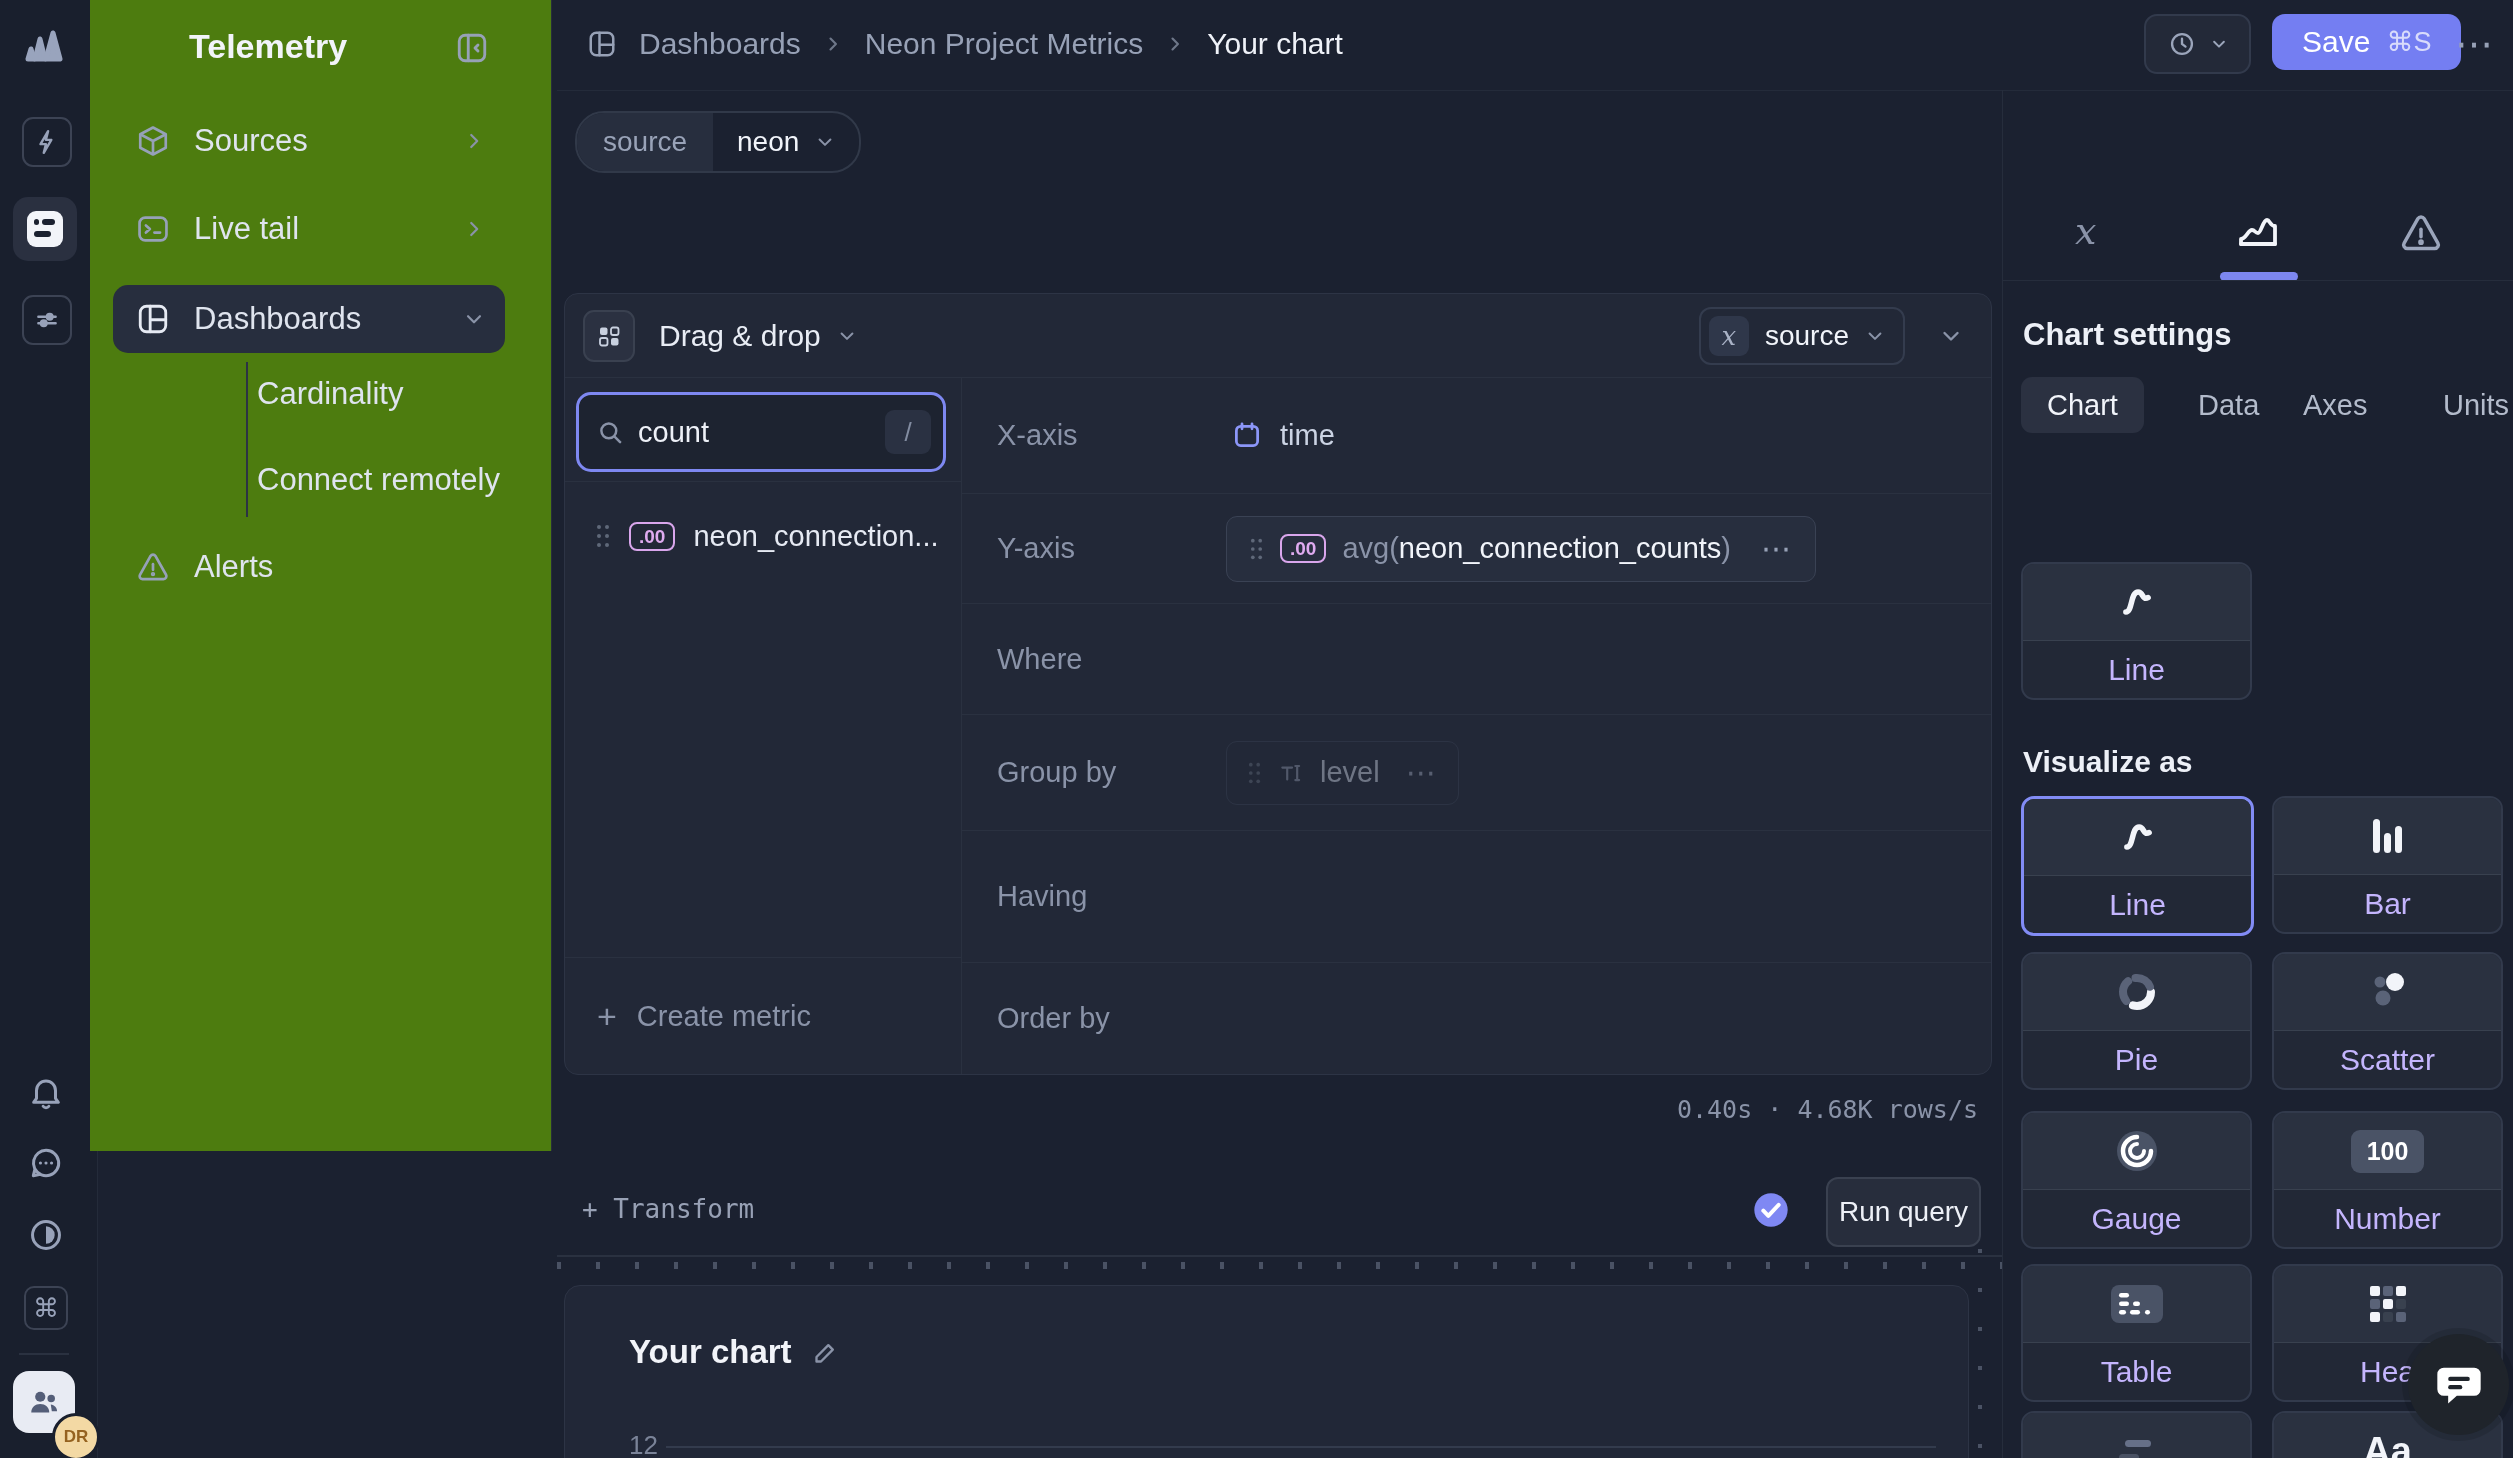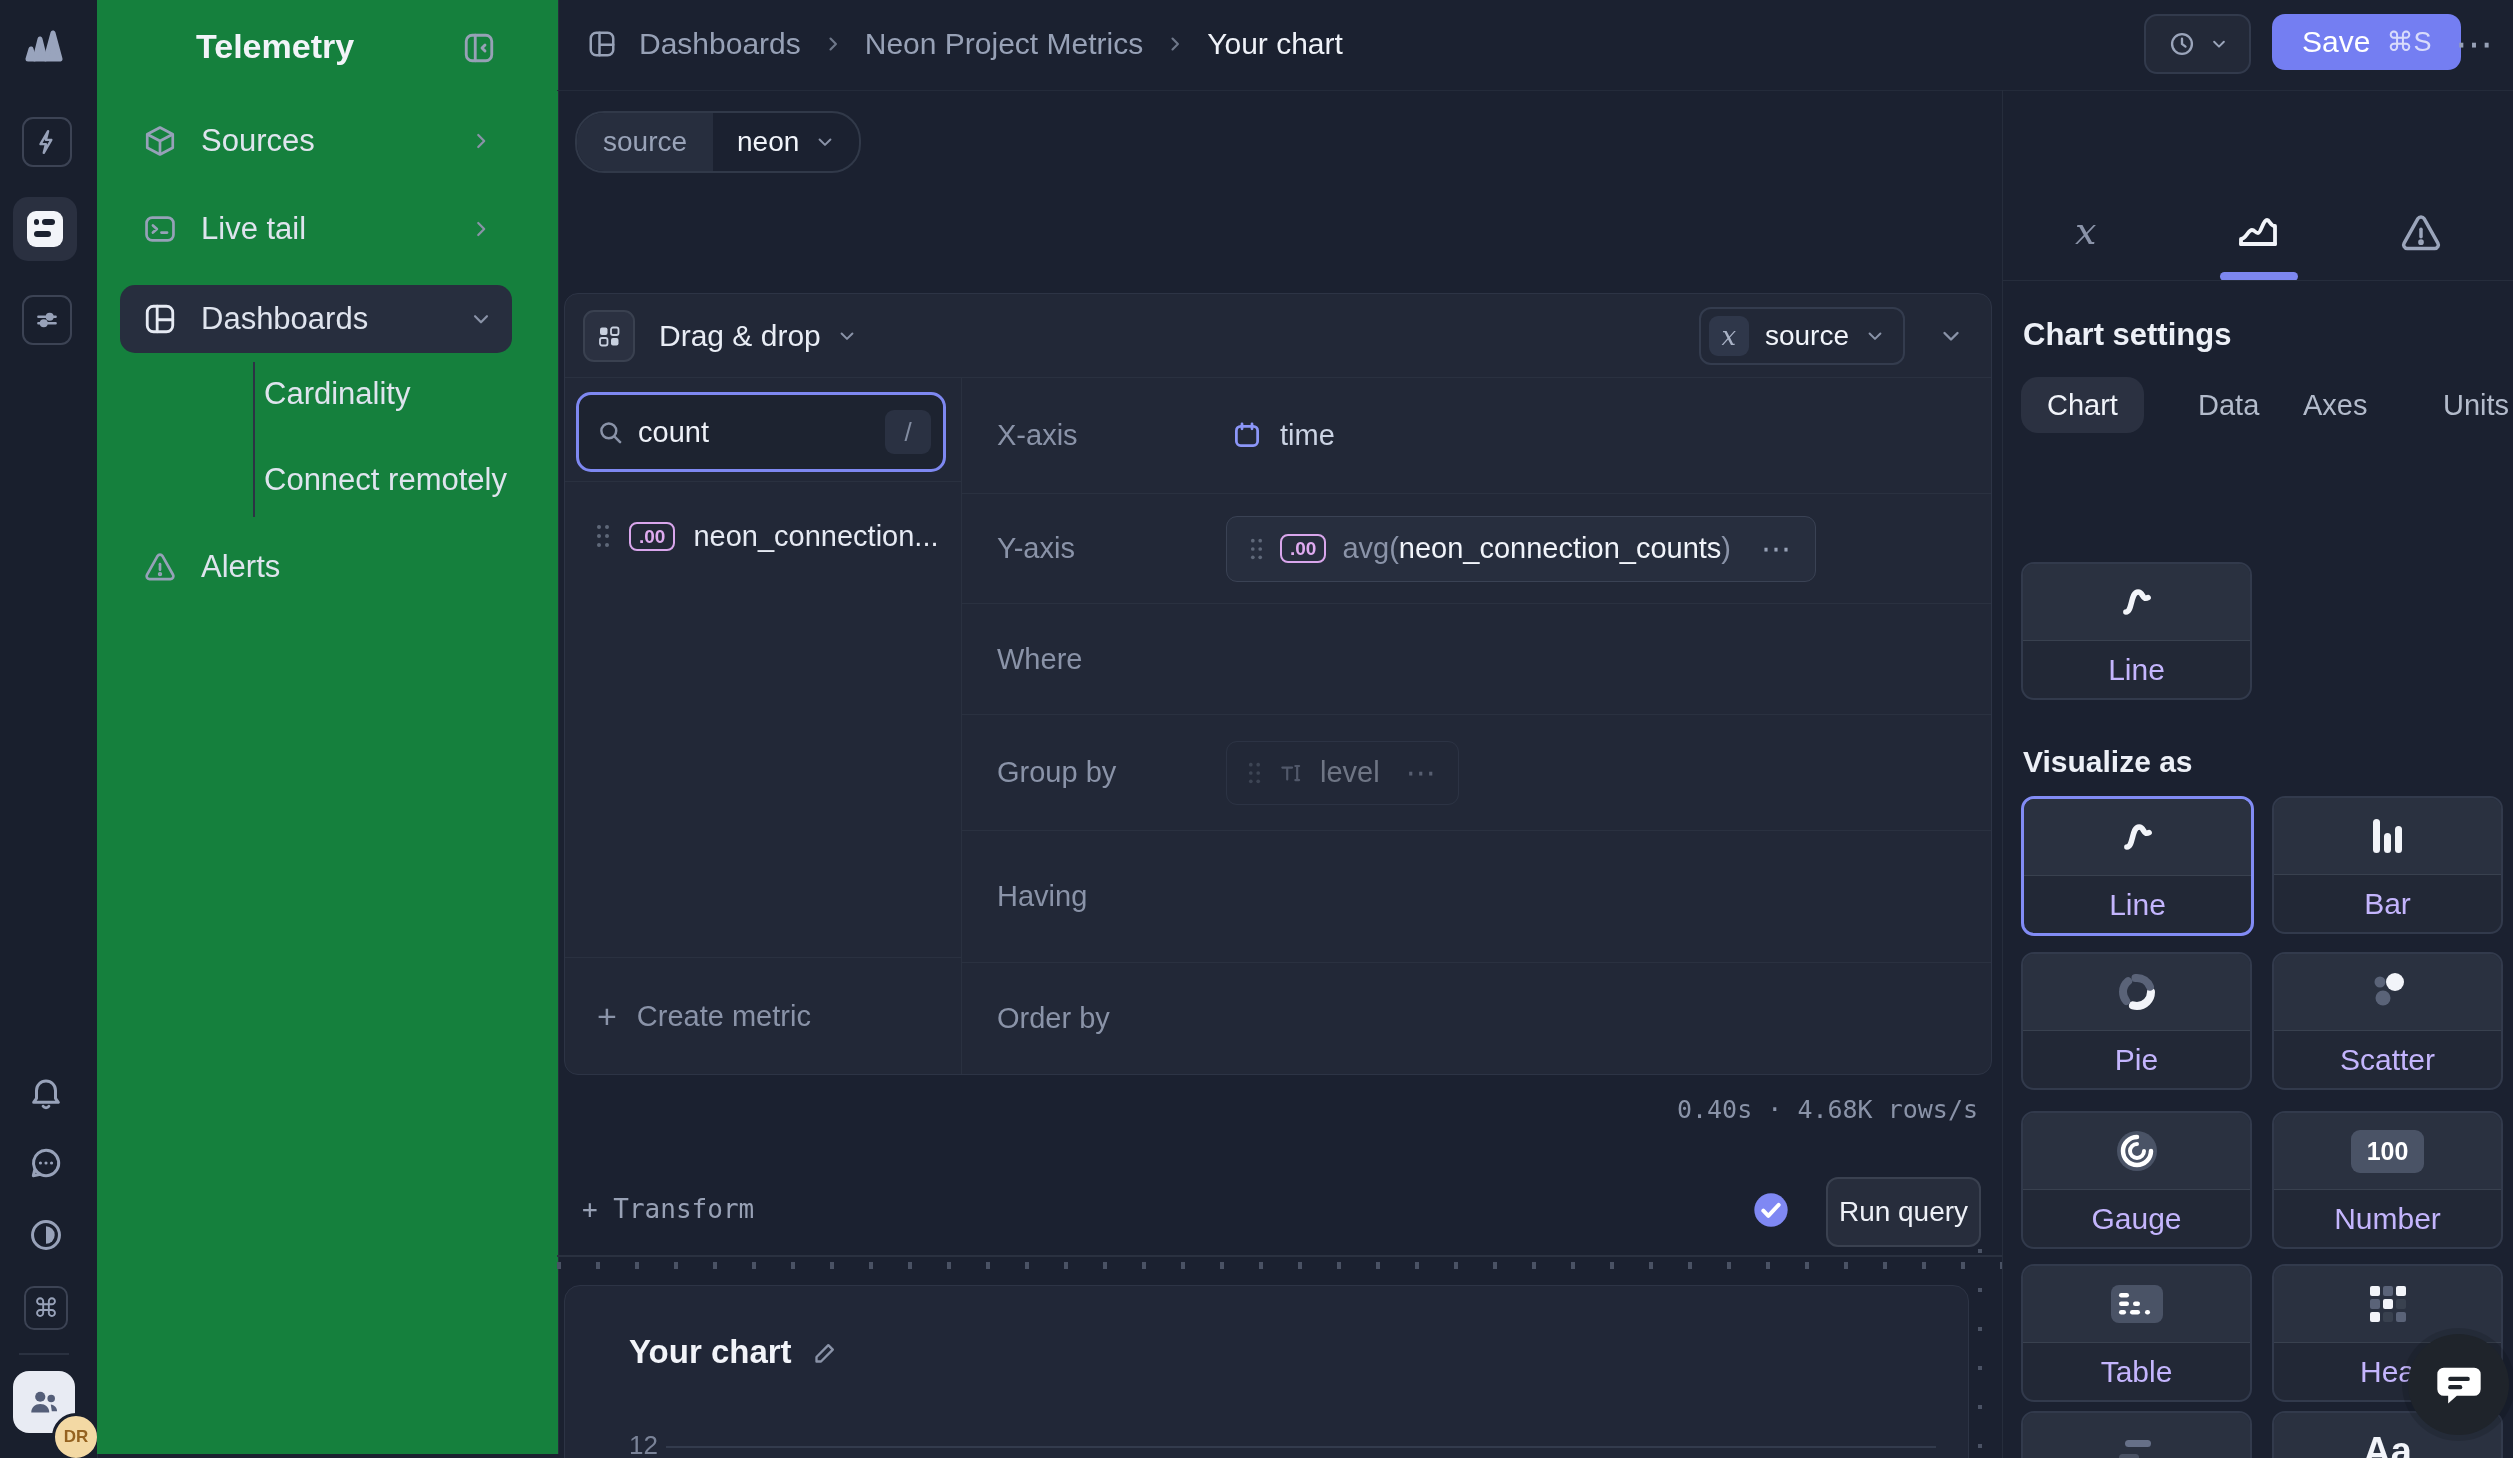--- a/index.html
+++ b/index.html
@@ -20,21 +20,21 @@
   .rail{left:0;top:0;width:97px;height:1459px;background:#191F2D;border-right:1.5px solid #242B3A}
   .rail-btn{width:46px;height:46px;border:2px solid #3C4354;border-radius:11px;display:flex;align-items:center;justify-content:center;color:#98A2B9}
   .rail-ico{color:#98A2B9;display:flex;align-items:center;justify-content:center}
   .rail-active{width:64px;height:64px;background:#2A3040;border-radius:15px;display:flex;align-items:center;justify-content:center}
   .rail-active .box{width:36px;height:36px;background:#F2F4F9;border-radius:9px;position:relative}
   .rail-active .box i{position:absolute;background:#1B2130;border-radius:3px;display:block}
   .avatar{width:62px;height:62px;background:#E8EBF3;border-radius:16px;display:flex;align-items:center;justify-content:center}
   .dr{width:42px;height:42px;border-radius:50%;background:#F3D9A4;color:#95621F;font-size:17px;font-weight:bold;display:flex;align-items:center;justify-content:center;border:3px solid #191F2D}
 
   
-  .sidebar{left:97px;top:0;width:461px;height:1454px;background:#15803d;border-right:1.5px solid #262D3C}
+  .sidebar{left:90px;top:0;width:461px;height:1151px;background:#4d7c0f;border-right:1.5px solid #262D3C}
   .side-title{font-size:34px;font-weight:700;color:#F2F4F9}
   .nav-item{position:absolute;left:0;width:461px;height:68px;display:flex;align-items:center;font-size:31px;color:#DFE4EE}
   .nav-item .nico{width:38px;margin-left:44px;margin-right:22px;color:#96A1B8;display:flex;justify-content:center}
   .nav-item .chev{margin-left:auto;margin-right:66px;color:#8A93A8}
   .nav-active{position:absolute;left:23px;width:392px;height:68px;background:#272E3E;border-radius:15px}
   .sub-item{position:absolute;left:167px;font-size:31px;color:#DFE4EE}
   .treeline{position:absolute;left:156px;width:2px;background:#2C3344}
 
   
   .crumb{font-size:30px;color:#97A1B6}
@@ -77,21 +77,21 @@
   
   .ccard{left:564px;top:1285px;width:1403px;height:219px;background:#212737;border:1.5px solid #2D3445;border-radius:16px}
   .ctitle{font-size:33px;font-weight:700;color:#F2F4F9}
   .gridline{position:absolute;left:101px;top:160px;width:1270px;height:2px;background:#333B4D}
 
   
   .panel{left:2002px;top:90px;width:511px;height:1369px;border-left:1.5px solid #262D3C}
   .ptab-underline{position:absolute;left:217px;top:182px;width:78px;height:9px;border-radius:5px;background:#7D87F0}
   .pdivider{position:absolute;left:0;top:190px;width:511px;border-top:1.5px solid #262D3C}
   .pheading{font-size:31px;font-weight:600;color:#EDF0F7}
-  .pill{height:56px;border-radius:17px;display:flex;align-items:center;justify-content:center;font-size:29px}
+  .pill{height:56px;border-radius:11px;display:flex;align-items:center;justify-content:center;font-size:29px}
   .pill.on{background:#2B3141;color:#F1F4FA;padding:0 26px}
   .pill.off{color:#B3BBCB}
   .tile{position:absolute;width:227px;height:134px;border:2px solid #323A4C;border-radius:13px;background:#222836;overflow:hidden}
   .tile.sel{border:3px solid #828CF5}
   .tile .ticon{height:76px;background:#2A3140;border-bottom:1.5px solid #39414F;display:flex;align-items:center;justify-content:center}
   .tile .tlabel{height:57px;display:flex;align-items:center;justify-content:center;font-size:30px;color:#c4b5fd}
   .numbadge{background:#4A5366;color:#fff;border-radius:9px;font-size:25px;font-weight:bold;padding:7px 16px}
   .fab{position:absolute;left:2408px;top:1334px;width:101px;height:101px;border-radius:50%;background:#1F242B;display:flex;align-items:center;justify-content:center;box-shadow:0 0 0 6px rgba(0,0,0,.12)}
 </style>
 </head>

